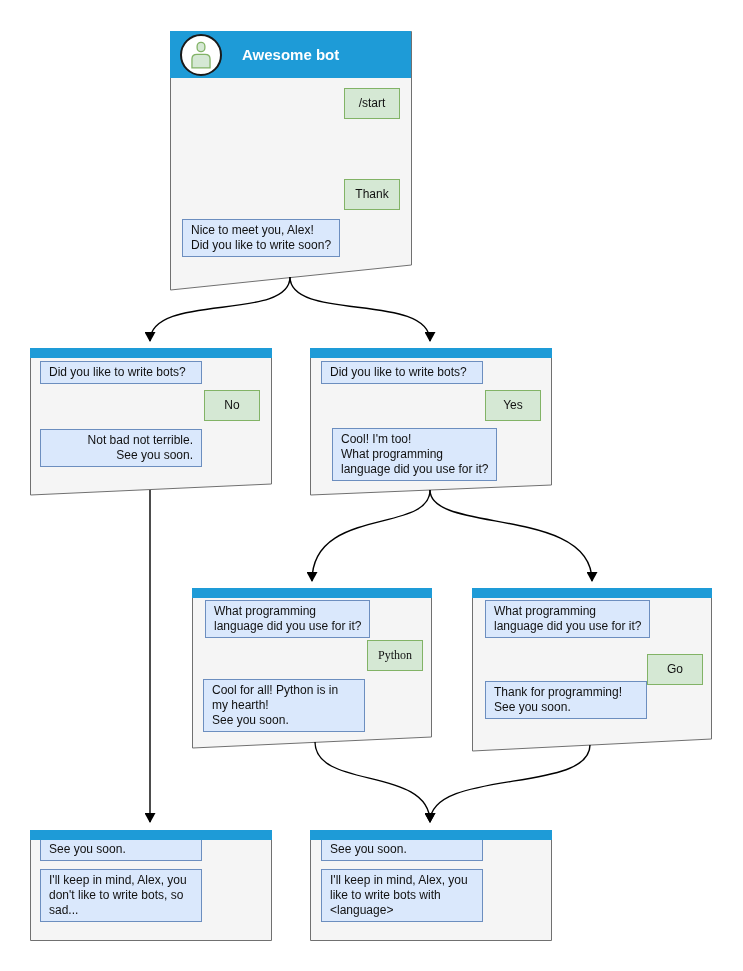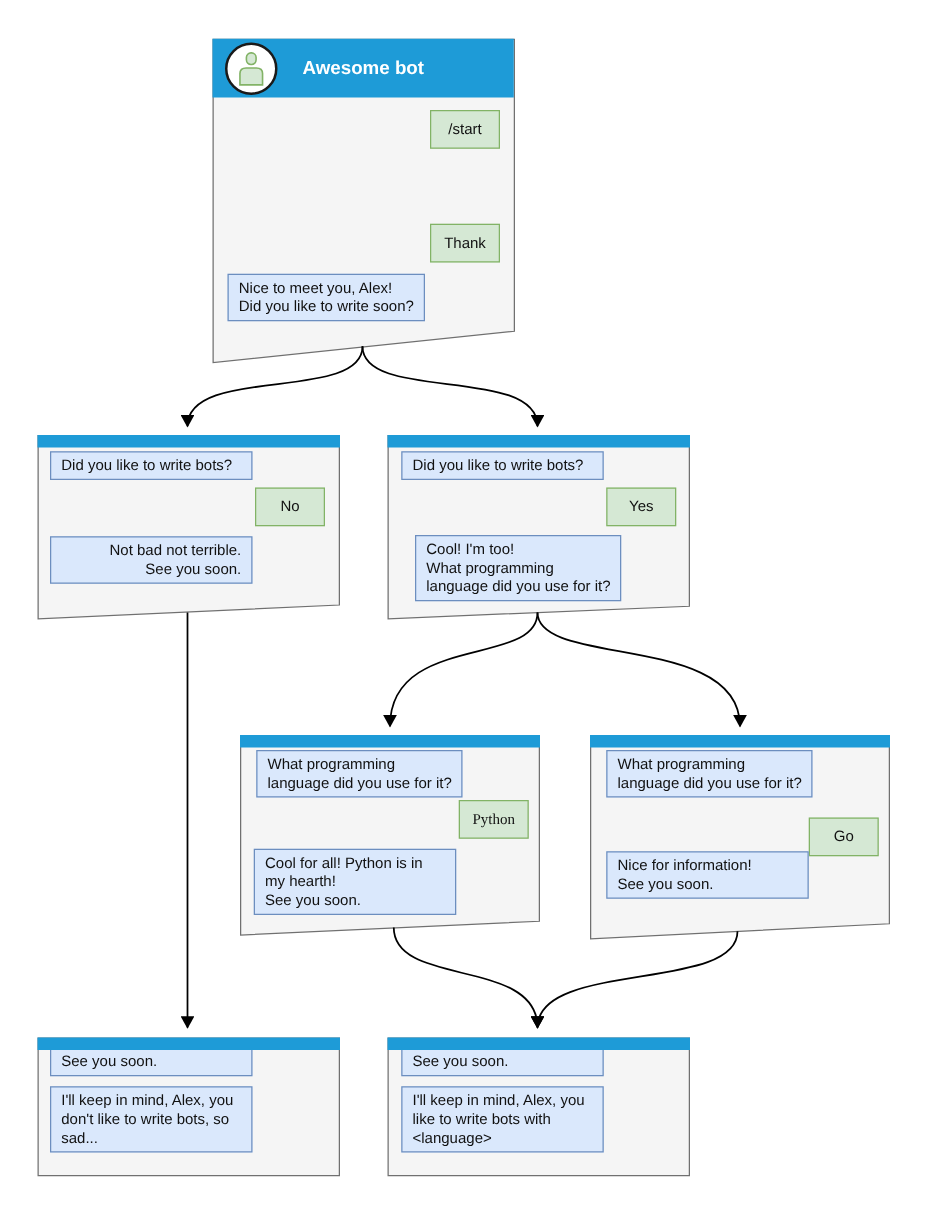--- a/index.html
+++ b/index.html
@@ -151,21 +151,21 @@
     <div class="bubble bot wide" style="left:11px; top:91px;">Cool for all! Python is in
 my hearth!
 See you soon.</div>
   </div>
 
   <div class="box-content" style="left:472px; top:588px; width:240px; height:163px;">
     <div class="titlebar"></div>
     <div class="bubble bot wide" style="left:13px; top:12px;">What programming
 language did you use for it?</div>
     <div class="bubble user" style="right:9px; top:52px;margin-top:14px;">Go</div>
-    <div class="bubble bot wide" style="left:13px; top:93px;">Nice for information!
+    <div class="bubble bot wide" style="left:13px; top:93px;">Thank for programming!
 See you soon.</div>
   </div>
 
   <div class="box-content" style="left:30px; top:830px; width:242px; height:111px;">
     <div class="titlebar"></div>
     <div class="bubble bot wide" style="left:10px; top:8px;">See you soon.</div>
     <div class="bubble bot wide" style="left:10px; top:39px;">I'll keep in mind, Alex, you
 don't like to write bots, so
 sad...</div>
   </div>

